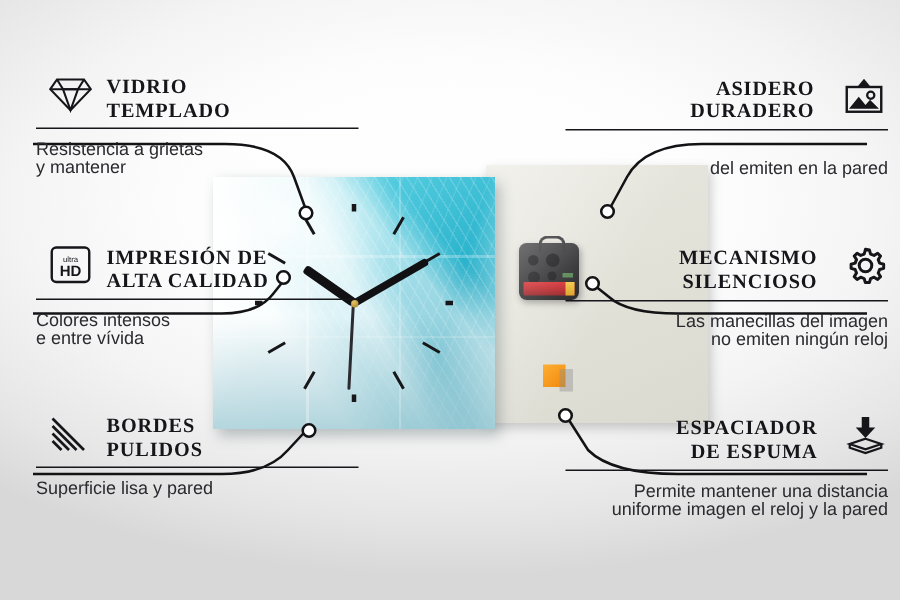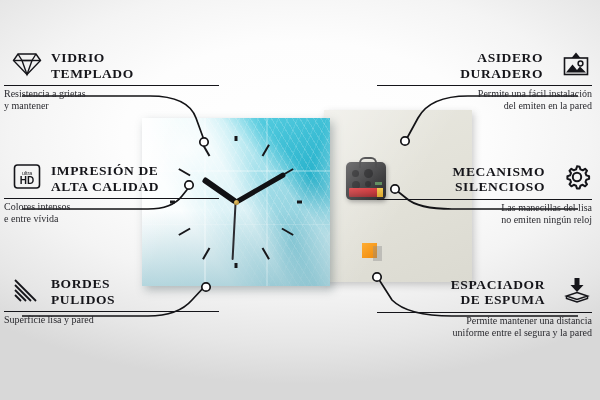--- a/index.html
+++ b/index.html
@@ -161,21 +161,21 @@
     position: absolute; left: 50%; top: 50%;
     width: 5px; height: 5px; margin: -2.5px 0 0 -2.5px;
     border-radius: 50%;
     background: radial-gradient(circle at 35% 30%, #e8c56a, #a07a22);
   }
   
   .feature {
     position: absolute;
     width: 215px;
   }
-  .feature.left  { left: 4px;  text-align: left; }
+  .feature.left  { left: 24px;  text-align: left; }
   .feature.right { right: 8px; text-align: right; }
   .feat-head {
     display: flex;
     align-items: center;
     gap: 9px;
   }
   .feature.right .feat-head { flex-direction: row-reverse; }
   .feat-title {
     font-family: "Liberation Serif", serif;
     font-weight: bold;
@@ -184,25 +184,25 @@
     letter-spacing: .6px;
     color: #15151a;
     text-transform: uppercase;
   }
   .rule {
     height: 1px;
     background: #15151a;
     margin-top: 4px;
   }
   .feat-desc {
-    font-family: Liberation Serif, serif;
-    font-size: 10px;
+    font-family: Liberation Sans, sans-serif;
+    font-size: 12px;
     line-height: 11.5px;
     color: #2a2a2f;
-    margin-top: 2px;
+    margin-top: 8px;
   }
   .icon { flex: 0 0 auto; display: block; margin-left: 8px; }
   .f1 { top: 50px;  }
   .f2 { top: 163px; }
   .f3 { top: 276px; }
 </style>
 </head>
 <body>
 
 <div id="stage">
@@ -342,41 +342,41 @@
           <path d="M6 22.5 L12.5 14.5 L17 20 L20 16.5 L26 22.5 Z" fill="#15151a" stroke="none"></path>
         </svg>
       </span>
       <span class="feat-title">
         <span>ASIDERO</span><br>
         <span>DURADERO</span>
       </span>
     </div>
     <div class="rule"></div>
     <div class="feat-desc">
-      <span>Permite una fácil instalación</span><br>
+      <br>
       <span>del emiten en la pared</span>
     </div>
   </div>
 
   <div class="feature right f2">
     <div class="feat-head">
       <span class="icon">
         <svg width="30" height="28" viewBox="0 0 30 28" fill="none" stroke="#15151a" stroke-width="2">
           <path d="M15 3.2 l2.6 .5 .8 2.7 2.3 .9 2.4-1.5 1.9 1.9 -1.5 2.4 .9 2.3 2.7 .8 0 2.7 -2.7 .8 -.9 2.3 1.5 2.4 -1.9 1.9 -2.4-1.5 -2.3 .9 -.8 2.7 -2.7 0 -.8-2.7 -2.3-.9 -2.4 1.5 -1.9-1.9 1.5-2.4 -.9-2.3 -2.7-.8 0-2.7 2.7-.8 .9-2.3 -1.5-2.4 1.9-1.9 2.4 1.5 2.3-.9 .8-2.7 Z" stroke-linejoin="round"></path>
           <circle cx="15" cy="14" r="4.2"></circle>
         </svg>
       </span>
       <span class="feat-title">
         <span>MECANISMO</span><br>
         <span>SILENCIOSO</span>
       </span>
     </div>
     <div class="rule"></div>
     <div class="feat-desc">
-      <span>Las manecillas del lisa</span><br>
+      <span>Las manecillas del imagen</span><br>
       <span>no emiten ningún reloj</span>
     </div>
   </div>
 
   <div class="feature right f3">
     <div class="feat-head">
       <span class="icon">
         <svg width="30" height="28" viewBox="0 0 30 28" fill="none" stroke="#15151a" stroke-width="1.5">
           <path d="M12.5 2 h5 v7 h4 L15 16 L8.5 9 h4 Z" fill="#15151a" stroke="none"></path>
           <path d="M15 16.5 L25.5 20 L15 23.5 L4.5 20 Z"></path>
@@ -384,17 +384,17 @@
         </svg>
       </span>
       <span class="feat-title">
         <span>ESPACIADOR</span><br>
         <span>DE ESPUMA</span>
       </span>
     </div>
     <div class="rule"></div>
     <div class="feat-desc">
       <span>Permite mantener una distancia</span><br>
-      <span>uniforme entre el segura y la pared</span>
+      <span>uniforme imagen el reloj y la pared</span>
     </div>
   </div>
 
 </div>
 
 </body></html>

